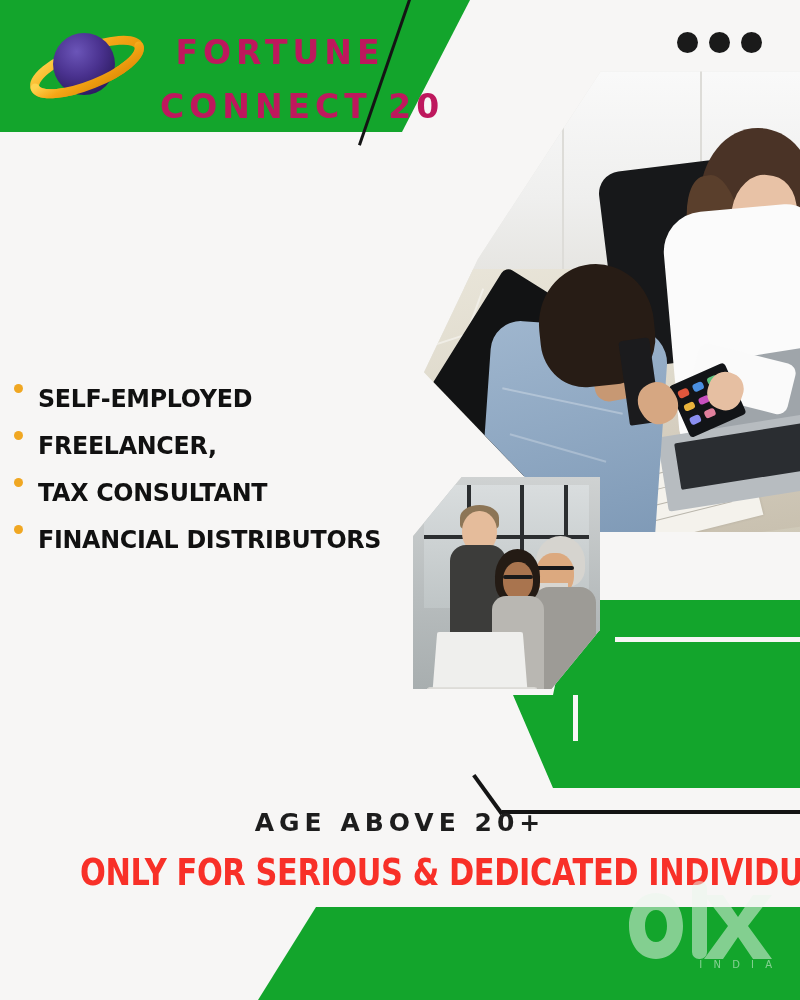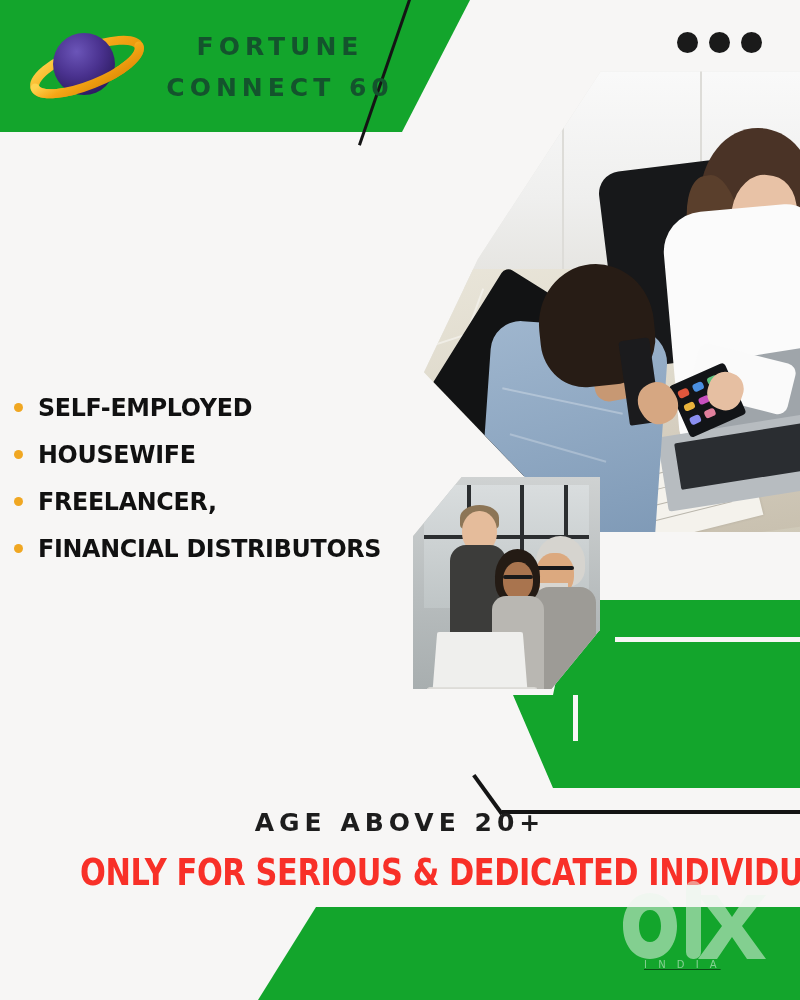--- a/index.html
+++ b/index.html
@@ -48,23 +48,23 @@
   .brand{
     position:absolute;
     left:160px; top:26px;
     width:240px;
     z-index:6;
     text-align:center;
   }
   .brand-line{
     font-family:"DejaVu Sans", sans-serif;
     font-weight:bold;
-    font-size:25px;
+    font-size:33px;
     letter-spacing:5px;
-    color:#14532d;
+    color:#be185d;
     line-height:1.65;
     white-space:nowrap;
   }
 
   
   .dots{
     position:absolute;
     right:38px; top:32px;
     display:flex;
     gap:11px;
@@ -238,21 +238,21 @@
   .bullets{
     position:absolute;
     left:14px; top:384px;
     z-index:6;
     width:430px;
     list-style:none;
     margin:0;padding:0;
   }
   .bullets li{
     display:flex;
-    align-items:center;
+    align-items:flex-start;
     height:47px;
   }
   .bullets .dot{
     width:9px;height:9px;border-radius:50%;
     background:#F0A722;
     flex:0 0 auto;
     margin-right:15px;
   }
   .bullets .txt{
     font-family:"DejaVu Sans", sans-serif;
@@ -306,26 +306,25 @@
     position:absolute;
     left:0; top:0;
     width:800px; height:93px;
     background:var(--green,#13A52C);
     clip-path:polygon(316px 0, 800px 0, 800px 93px, 258px 93px);
   }
 
   
   .watermark{
     position:absolute;
-    right:30px; bottom:30px;
+    right:24px; bottom:30px;
     z-index:8;
     opacity:.52;
     pointer-events:none;
-    text-align:left;
-    text-decoration:underline;
+    text-align:right;
   }
   .watermark svg{display:block;}
   .wm-sub{
     font-family:"DejaVu Sans", sans-serif;
     font-size:10px;
     letter-spacing:4px;
     color:#ECF6EE;
     margin-top:-12px;
     margin-left:24px;
   }
@@ -357,21 +356,21 @@
       </g>
       <circle cx="58" cy="46" r="31" fill="url(#pg)"></circle>
       <g transform="rotate(-22 61 49)">
         <path d="M5 49 a56 18 0 0 0 56 18 a56 18 0 0 0 56 -18" fill="none" stroke="url(#rg)" stroke-width="9" stroke-linecap="round"></path>
       </g>
     </svg>
   </div>
 
   <div class="brand">
     <div class="brand-line">FORTUNE</div>
-    <div class="brand-line">CONNECT 60</div>
+    <div class="brand-line">CONNECT 20</div>
   </div>
 
   <div class="dots">
     <i></i>
     <i></i>
     <i></i>
   </div>
 
   <div class="photo-main">
     <div class="scene">
@@ -451,25 +450,25 @@
   </div>
 
 
   <ul class="bullets">
     <li>
       <span class="dot" style="background: rgb(240, 167, 34);"></span>
       <span class="txt">SELF-EMPLOYED</span>
     </li>
     <li>
       <span class="dot" style="background: rgb(240, 167, 34);"></span>
-      <span class="txt">HOUSEWIFE</span>
+      <span class="txt">FREELANCER,</span>
     </li>
     <li>
       <span class="dot" style="background: rgb(240, 167, 34);"></span>
-      <span class="txt">FREELANCER,</span>
+      <span class="txt">TAX CONSULTANT</span>
     </li>
     <li>
       <span class="dot" style="background: rgb(240, 167, 34);"></span>
       <span class="txt"> FINANCIAL DISTRIBUTORS</span>
     </li>
   </ul>
 
   <div class="age-line">AGE ABOVE 20+</div>
   <div class="red-line" style="color: rgb(248, 48, 40);">ONLY FOR SERIOUS &amp; DEDICATED INDIVIDUALS</div>
 

